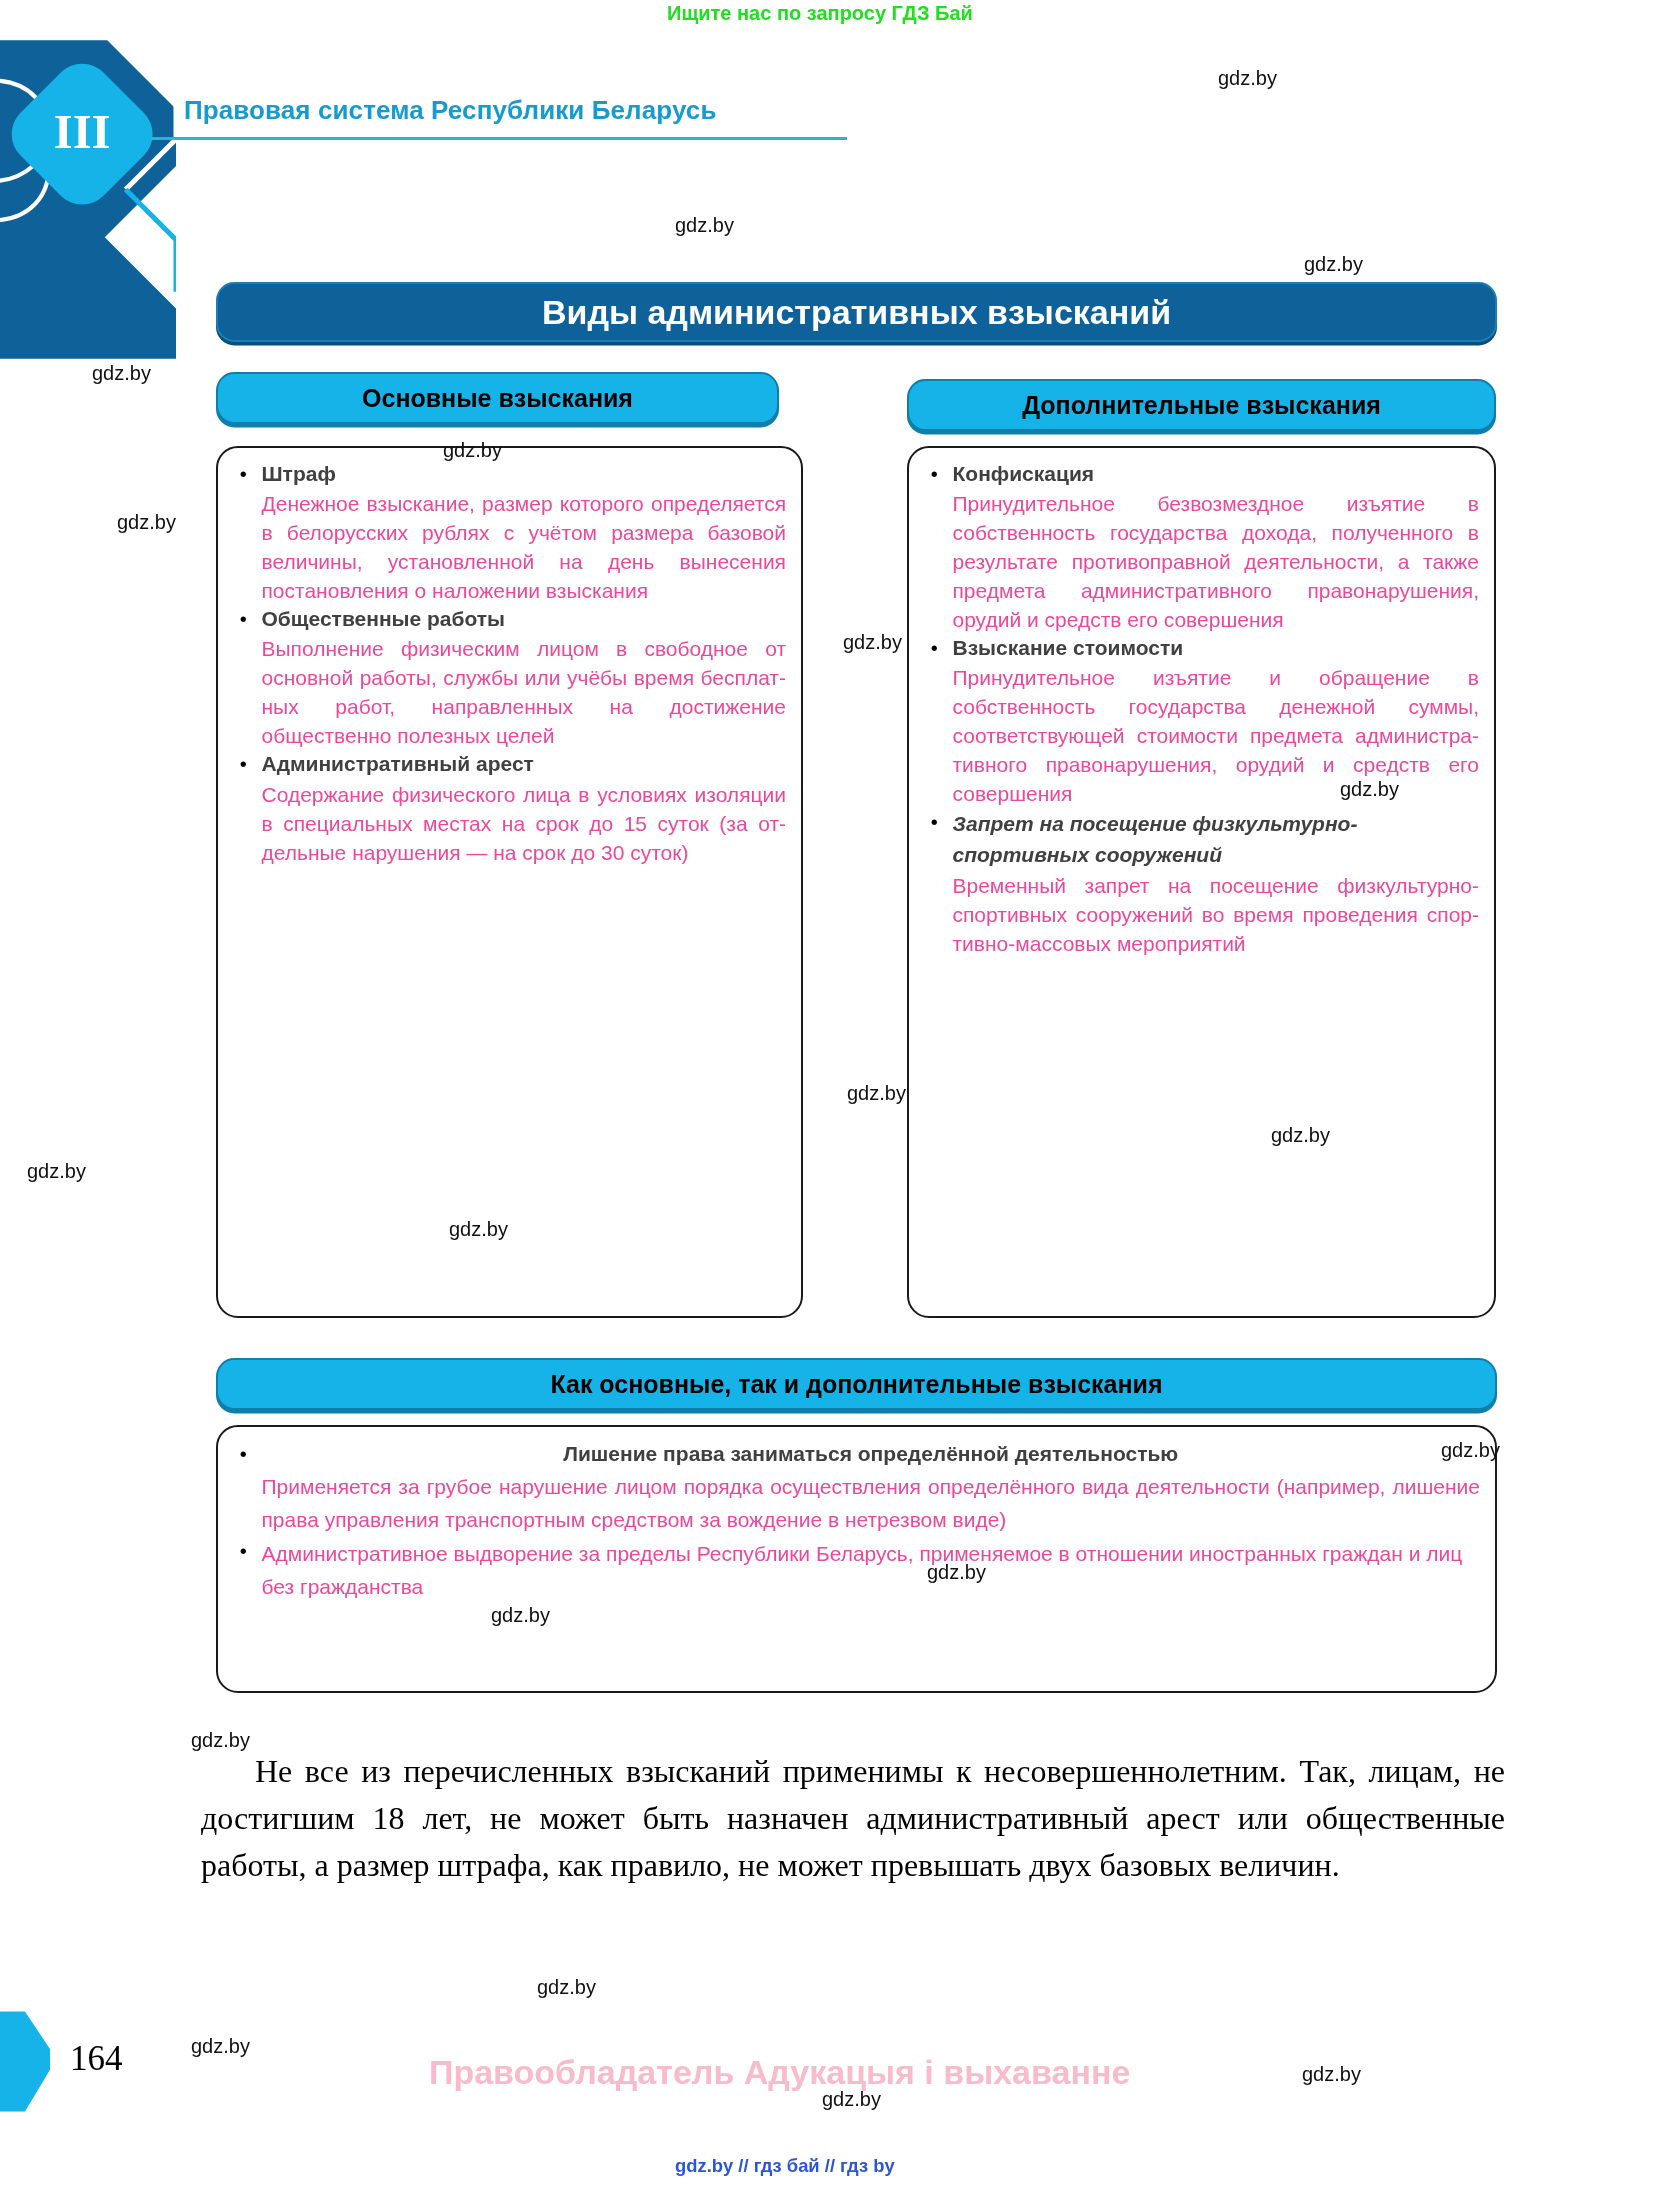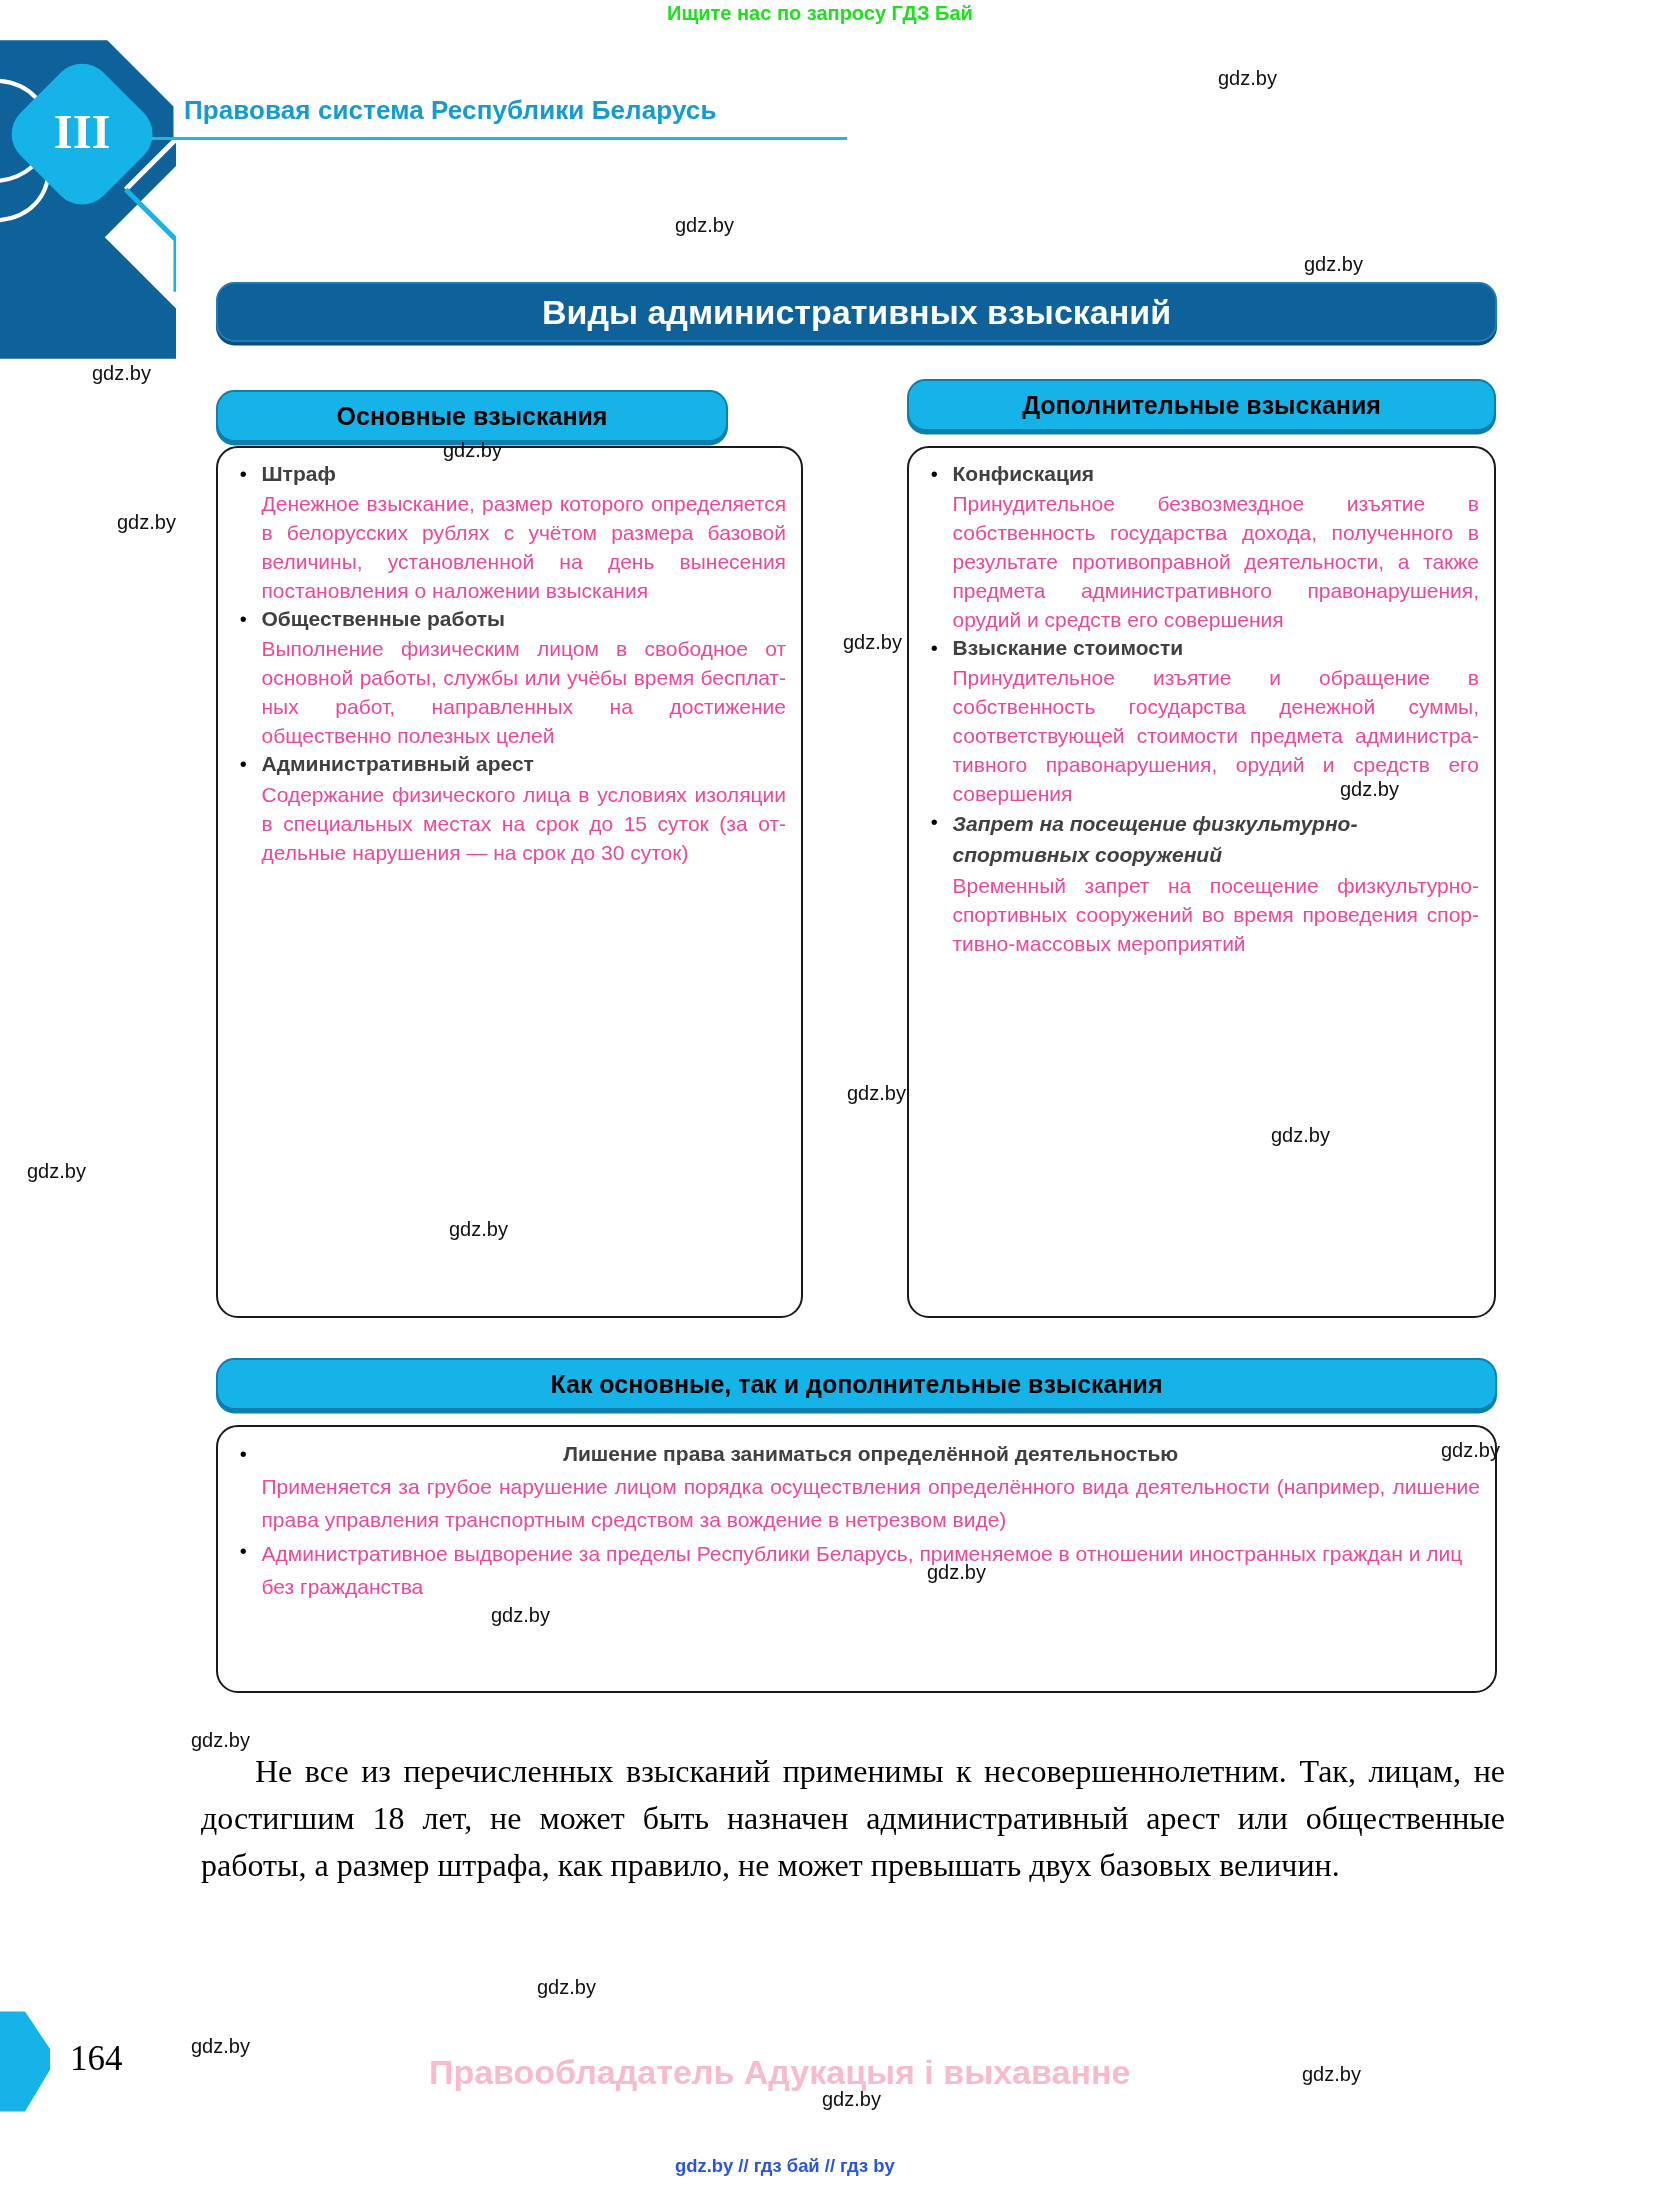--- a/index.html
+++ b/index.html
@@ -125,21 +125,21 @@
 
 <svg id="bottom-deco" viewBox="0 0 60 120">
   <path d="M0,0 L30,0 L60,45 L60,70 L30,120 L0,120 Z" fill="#16B3E8"></path>
 </svg>
 
 <div id="chapter-title">Правовая система Республики Беларусь</div>
 <div id="chapter-rule"></div>
 
 <div class="banner banner-main" style="left:216px;top:282px;width:1281px;height:60px;">Виды административных взысканий</div>
 
-<div class="banner banner-sub" style="left:216px;top:390px;width:512px;height:52px;">Основные взыскания</div>
+<div class="banner banner-sub" style="left:216px;top:372px;width:563px;height:52px;">Основные взыскания</div>
 <div class="banner banner-sub" style="left:907px;top:379px;width:589px;height:52px;text-align:center;">Дополнительные взыскания</div>
 
 <div class="card" style="left:216px;top:446px;width:587px;height:872px;">
 
   <div class="item">
     <span class="bullet">•</span>
     <p class="term">Штраф</p>
     <p class="desc">Денежное взыскание, размер ко­торого определяется в белорус­ских рублях с учётом размера ба­зовой величины, установленной на день вынесения постановления о наложении взыскания</p>
   </div>
 

